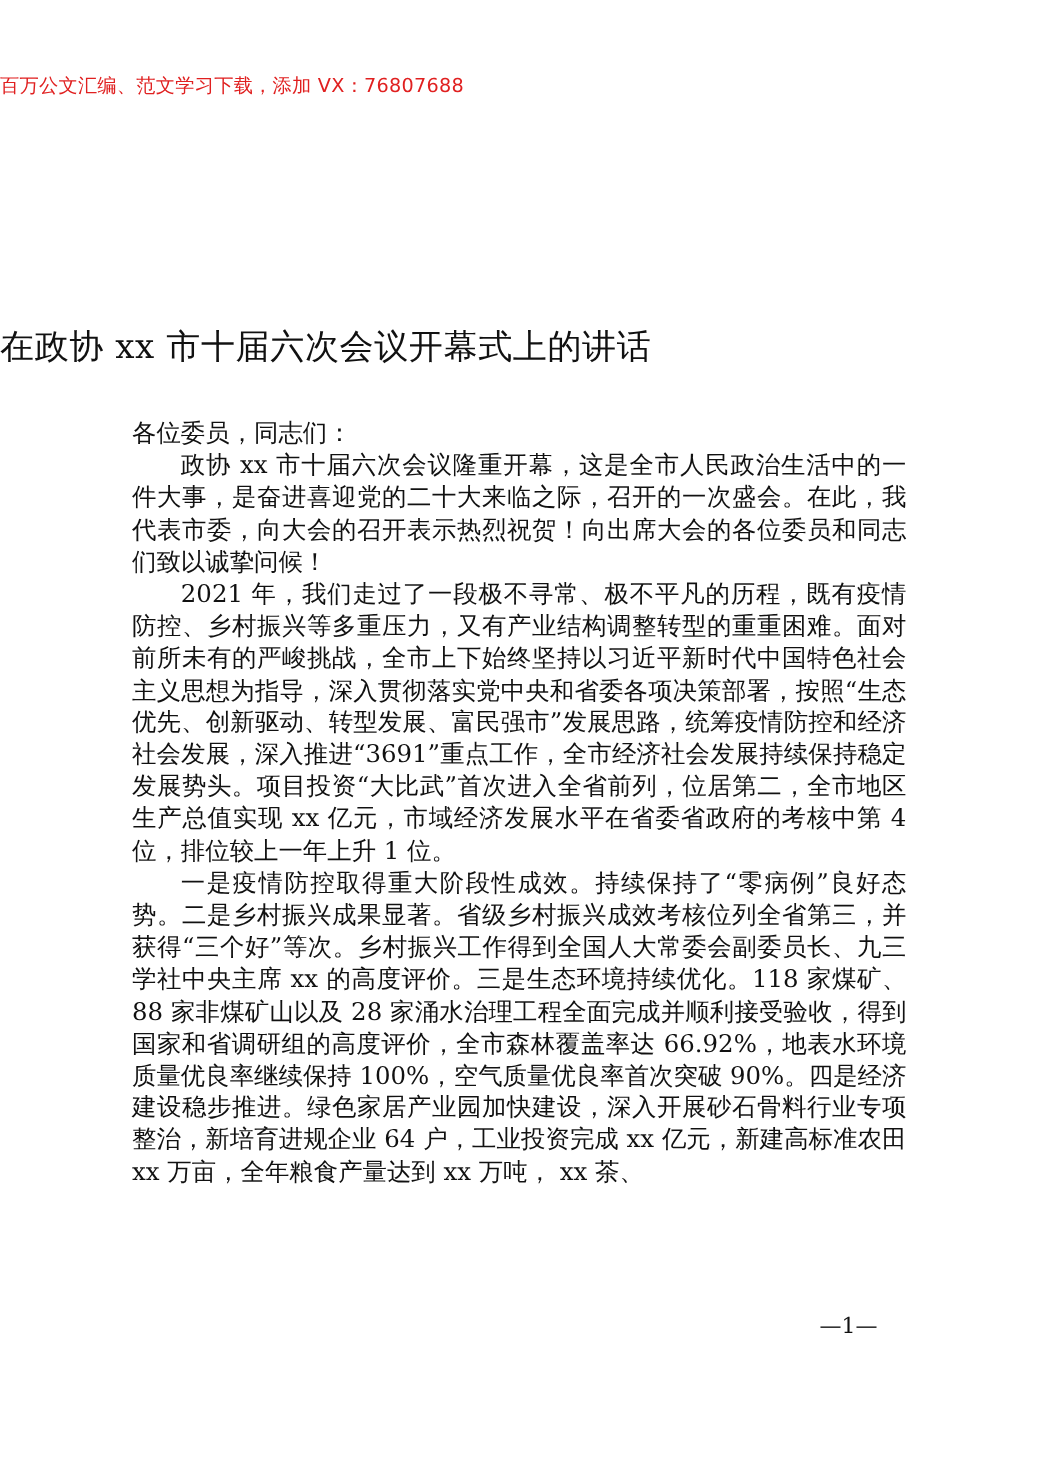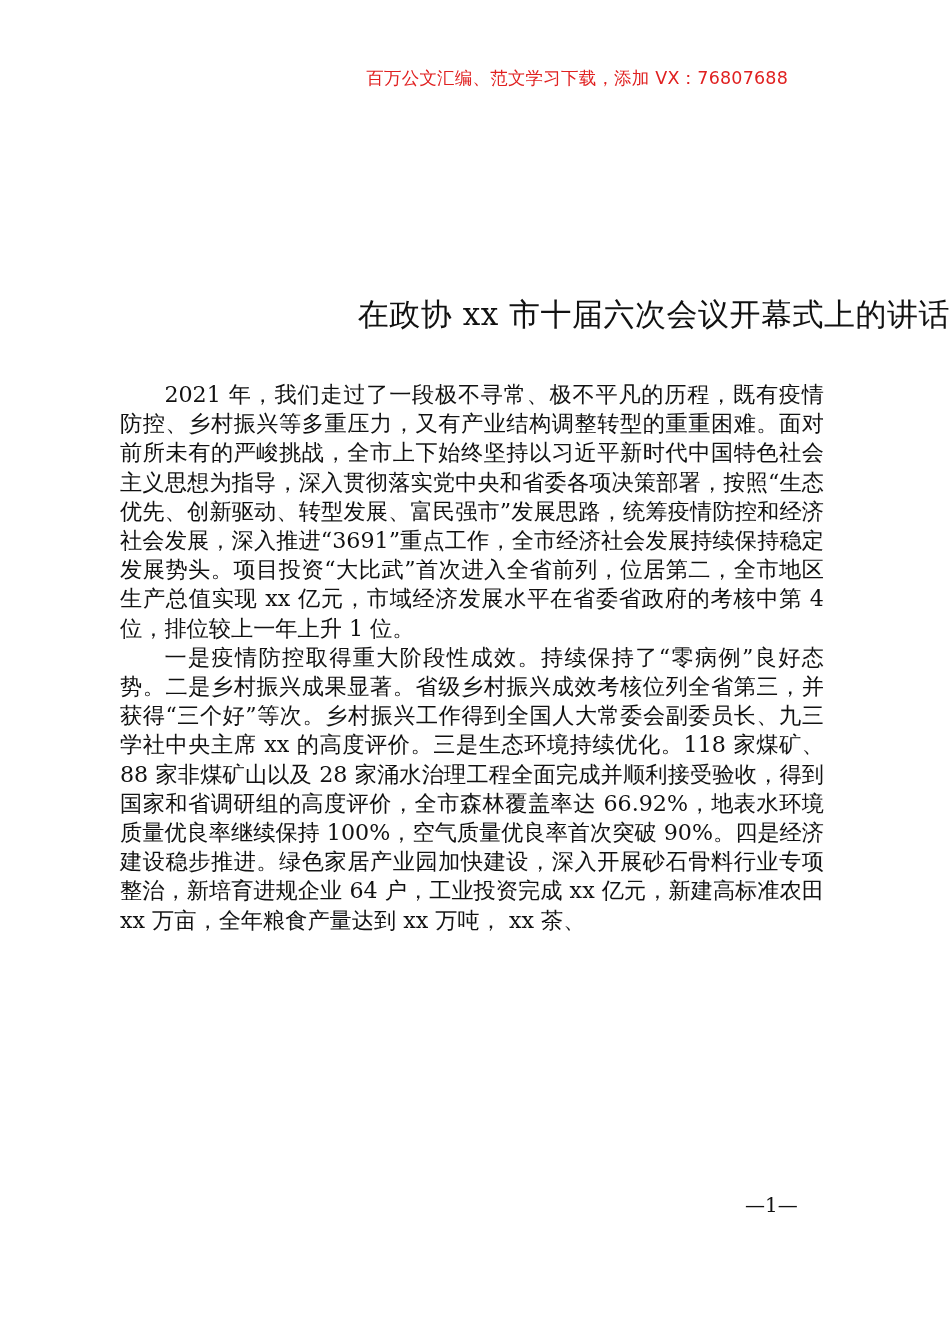--- a/index.html
+++ b/index.html
@@ -13,32 +13,32 @@
       position: relative;
       overflow: hidden;
       font-family: "DejaVu Serif", "Liberation Serif", serif;
       color: #111111;
     }
     .watermark-header {
       position: absolute;
       top: 66px;
       left: 0;
       width: 788px;
-      text-align: right;
+      text-align: left;
       font-family: "DejaVu Sans", "Liberation Sans", sans-serif;
       font-size: 17.5px;
       color: #e02020;
       letter-spacing: 0.2px;
     }
     .doc-title {
       position: absolute;
       top: 294px;
       left: 0;
       width: 950px;
-      text-align: right;
+      text-align: left;
       font-size: 31px;
       font-weight: normal;
       color: #111111;
       margin: 0;
       letter-spacing: 0.5px;
     }
     .doc-body {
       position: absolute;
       top: 380px;
       left: 120px;
@@ -70,21 +70,25 @@
     }
   </style>
 </head>
 <body>
 
 <div class="watermark-header">百万公文汇编、范文学习下载，添加 VX：76807688</div>
 
 <h1 class="doc-title">在政协 xx 市十届六次会议开幕式上的讲话</h1>
 
 <div class="doc-body">
+  <p class="salutation">各位委员，同志们：</p>
 
+  <p class="para">
+    <span>政协 xx 市十届六次会议隆重开幕，这是全市人民政治生活中的一件大事，是奋进喜迎党的二十大来临之际，召开的一次盛会。在此，我代表市委，向大会的召开表示热烈祝贺！向出席大会的各位委员和同志们致以诚挚问候！</span>
+  </p>
 
   <p class="para">
     <span>2021 年，我们走过了一段极不寻常、极不平凡的历程，既有疫情防控、乡村振兴等多重压力，又有产业结构调整转型的重重困难。面对前所未有的严峻挑战，全市上下始终坚持以习近平新时代中国特色社会主义思想为指导，深入贯彻落实党中央和省委各项决策部署，按照“生态优先、创新驱动、转型发展、富民强市”发展思路，统筹疫情防控和经济社会发展，深入推进“3691”重点工作，全市经济社会发展持续保持稳定发展势头。项目投资“大比武”首次进入全省前列，位居第二，全市地区生产总值实现 xx 亿元，市域经济发展水平在省委省政府的考核中第 4 位，排位较上一年上升 1 位。</span>
   </p>
 
   <p class="para"><span class="bold">一是疫情防控取得重大阶段性成效。</span><span>持续保持了“零病例”良好态势。</span><span class="bold">二是乡村振兴成果显著。</span><span>省级乡村振兴成效考核位列全省第三，并获得“三个好”等次。乡村振兴工作得到全国人大常委会副委员长、九三学社中央主席 xx 的高度评价。</span><span class="bold">三是生态环境持续优化。</span><span>118 家煤矿、88 家非煤矿山以及 28 家涌水治理工程全面完成并顺利接受验收，得到国家和省调研组的高度评价，全市森林覆盖率达 66.92%，地表水环境质量优良率继续保持 100%，空气质量优良率首次突破 90%。</span><span class="bold">四是经济建设稳步推进。</span><span>绿色家居产业园加快建设，深入开展砂石骨料行业专项整治，新培育进规企业 64 户，工业投资完成 xx 亿元，新建高标准农田 xx 万亩，全年粮食产量达到 xx 万吨， xx 茶、</span></p>
 </div>
 
 <div class="page-number">—1—</div>
 

